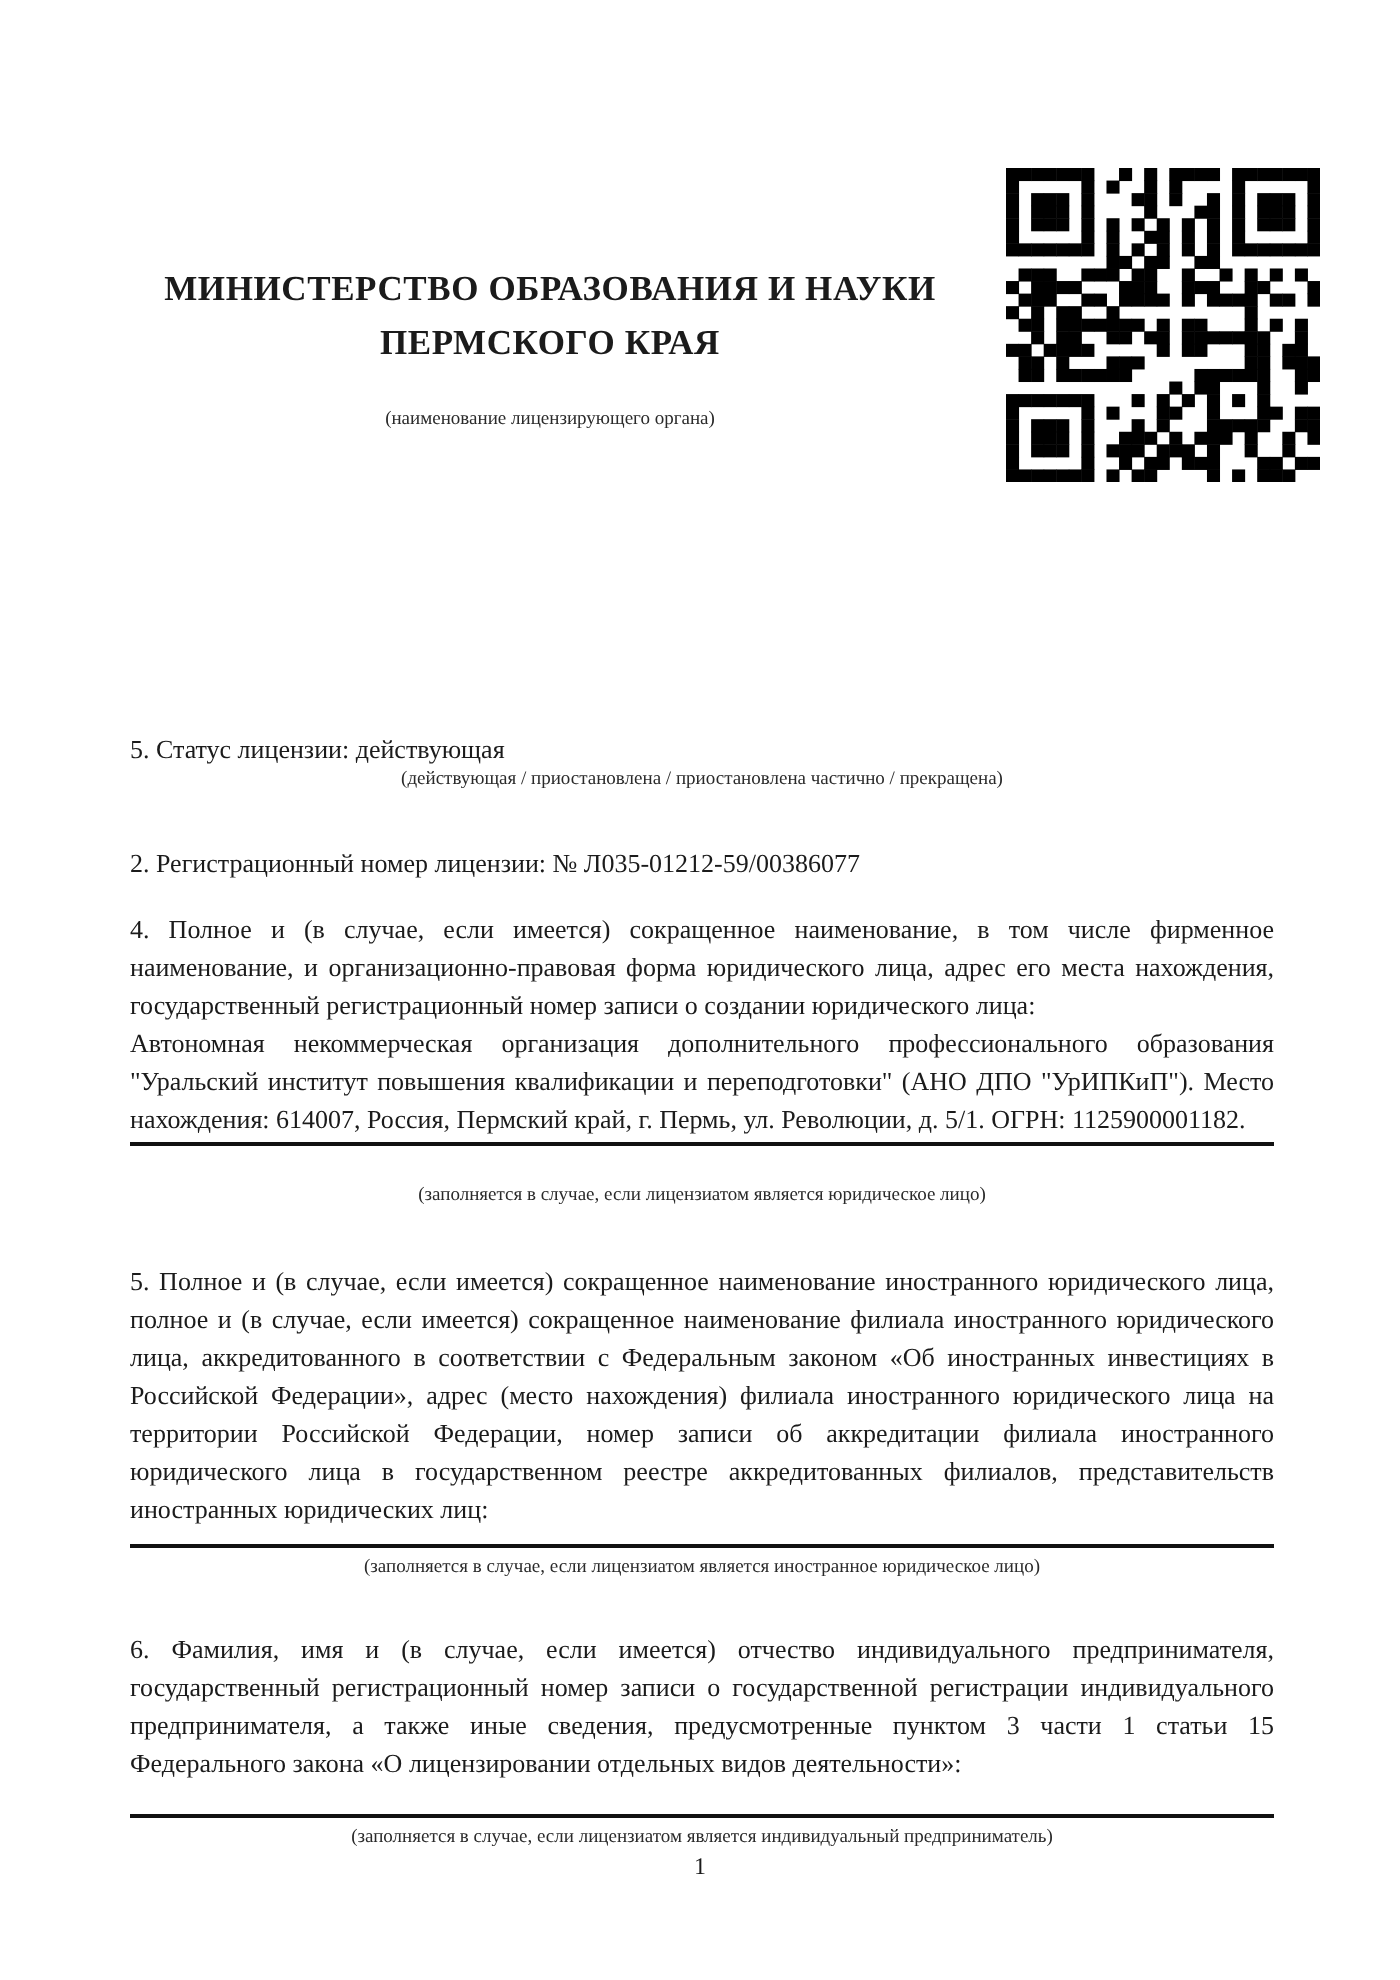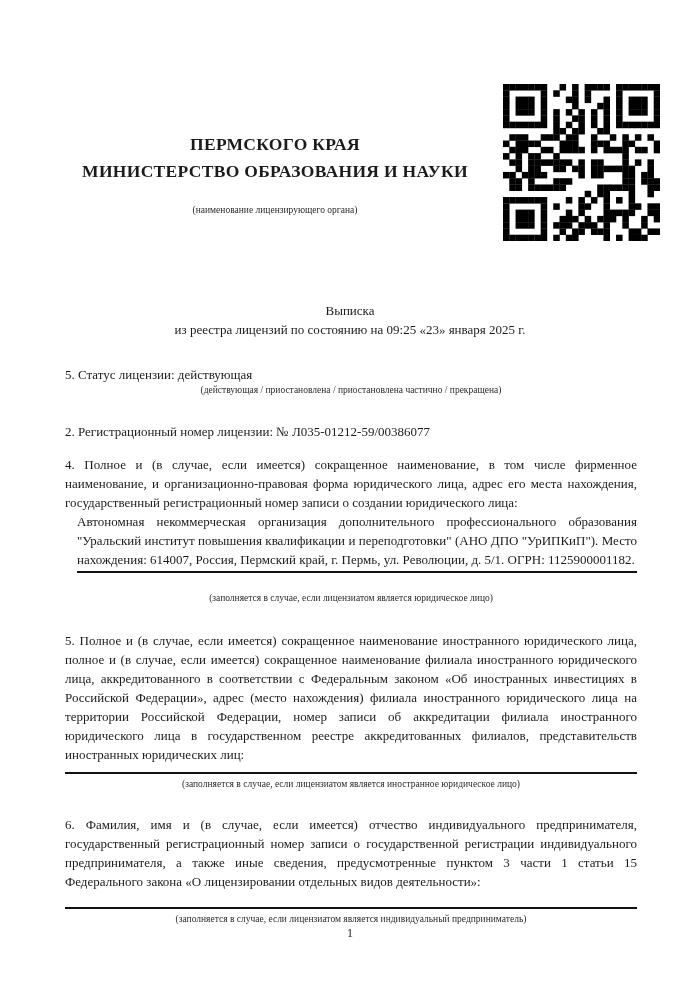--- a/index.html
+++ b/index.html
@@ -66,21 +66,20 @@
   .single { text-align: left; }
   .field-caption {
     text-align: center;
     font-size: 9.5px;
     line-height: 13px;
     color: #2a2a2a;
   }
   .rule-bottom {
     border-bottom: 2px solid #111;
     padding-bottom: 2px;
-    margin-left: 12px;
   }
   .blank-line {
     height: 10px;
     border-bottom: 2px solid #111;
   }
   .mt-s2 { margin-top: 25px; }
   .mt-s3 { margin-top: 12px; }
   .mt-s4 { margin-top: 14px; }
   .mt-cap4 { margin-top: 19px; }
   .mt-s5 { margin-top: 26px; }
@@ -97,22 +96,22 @@
     text-align: center;
     font-size: 12px;
   }
 </style>
 </head>
 <body>
 
 <div class="page">
 
   <div class="ministry-block">
+    <div class="ministry-line">МИНИСТЕРСТВО ОБРАЗОВАНИЯ И НАУКИ</div>
     <div class="ministry-line">ПЕРМСКОГО КРАЯ</div>
-    <div class="ministry-line">МИНИСТЕРСТВО ОБРАЗОВАНИЯ И НАУКИ</div>
     <div class="ministry-caption">(наименование лицензирующего органа)</div>
   </div>
 
   <svg class="qr" viewBox="0 0 157 157" fill="#000" xmlns="http://www.w3.org/2000/svg">
       <rect x="0.00" y="0.00" width="6.53" height="6.53"></rect>
       <rect x="6.28" y="0.00" width="6.53" height="6.53"></rect>
       <rect x="12.56" y="0.00" width="6.53" height="6.53"></rect>
       <rect x="18.84" y="0.00" width="6.53" height="6.53"></rect>
       <rect x="25.12" y="0.00" width="6.53" height="6.53"></rect>
       <rect x="31.40" y="0.00" width="6.53" height="6.53"></rect>
@@ -426,24 +425,20 @@
       <rect x="50.24" y="150.72" width="6.53" height="6.53"></rect>
       <rect x="62.80" y="150.72" width="6.53" height="6.53"></rect>
       <rect x="69.08" y="150.72" width="6.53" height="6.53"></rect>
       <rect x="100.48" y="150.72" width="6.53" height="6.53"></rect>
       <rect x="113.04" y="150.72" width="6.53" height="6.53"></rect>
       <rect x="125.60" y="150.72" width="6.53" height="6.53"></rect>
       <rect x="131.88" y="150.72" width="6.53" height="6.53"></rect>
       <rect x="138.16" y="150.72" width="6.53" height="6.53"></rect>
     </svg>
 
-  <div class="doc-title">
-    <div>Выписка</div>
-    <div>из реестра лицензий по состоянию на 09:25 «23» января 2025 г.</div>
-  </div>
 
   <div class="body">
 
     <div class="single">5. Статус лицензии: действующая</div>
     <div class="field-caption">(действующая / приостановлена / приостановлена частично / прекращена)</div>
 
     <div class="single mt-s2">2. Регистрационный номер лицензии: № Л035-01212-59/00386077</div>
 
 
     <div class="para mt-s4">4. Полное и (в случае, если имеется) сокращенное наименование, в том числе фирменное наименование, и организационно-правовая форма юридического лица, адрес его места нахождения, государственный регистрационный номер записи о создании юридического лица:</div>

